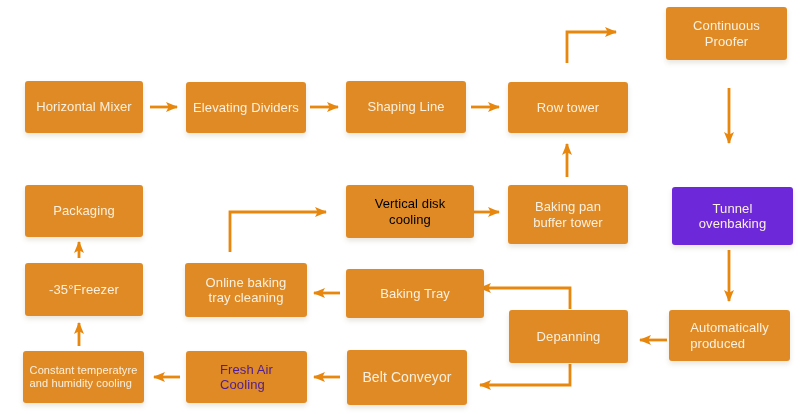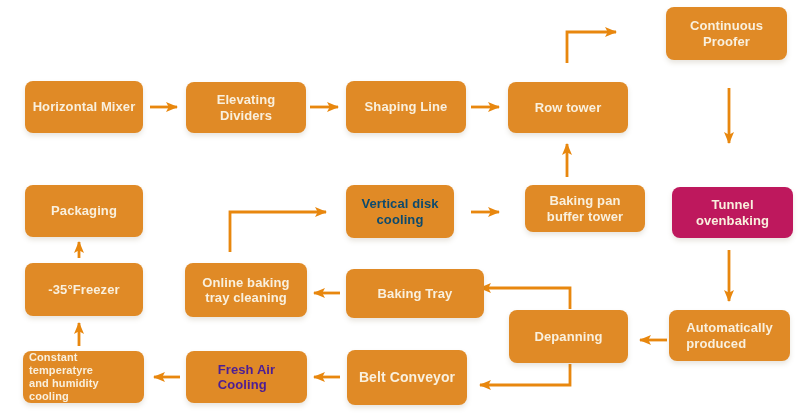--- a/index.html
+++ b/index.html
@@ -19,31 +19,30 @@
     position: absolute;
     left: 0;
     top: 0;
     width: 800px;
     height: 414px;
     pointer-events: none;
   }
   .node {
     position: absolute;
     box-sizing: border-box;
-    border-radius: 8px;
+    border-radius: 3px;
     display: flex;
     align-items: center;
     justify-content: center;
     text-align: center;
     font-size: 13px;
     line-height: 1.18;
     letter-spacing: 0.1px;
     box-shadow: 0 3px 5px rgba(130, 110, 80, 0.18);
     padding: 2px 6px;
-    font-weight: bold;
   }
   .node .label {
     width: 100%;
   }
   .node.align-left .label {
     text-align: left;
     width: auto;
   }
 </style>
 </head>
@@ -88,27 +87,27 @@
     </div>
     <div class="node" style="left: 508px; top: 82px; width: 120px; height: 51px; background: rgb(224, 138, 38); color: rgb(249, 240, 222);">
       <div class="label">Row tower</div>
     </div>
     <div class="node" style="left: 666px; top: 7px; width: 121px; height: 53px; background: rgb(224, 138, 38); color: rgb(249, 240, 222);">
       <div class="label">Continuous<br>Proofer</div>
     </div>
     <div class="node" style="left: 25px; top: 185px; width: 118px; height: 52px; background: rgb(224, 138, 38); color: rgb(249, 240, 222);">
       <div class="label">Packaging</div>
     </div>
-    <div class="node" style="left: 346px; top: 185px; width: 108px; height: 53px; background: rgb(224, 138, 38); color: #0c4a6e;">
+    <div class="node" style="left: 346px; top: 185px; width: 128px; height: 53px; background: rgb(224, 138, 38); color: #000000;">
       <div class="label">Vertical disk<br>cooling</div>
     </div>
-    <div class="node" style="left: 508px; top: 185px; width: 120px; height: 47px; background: rgb(224, 138, 38); color: rgb(249, 240, 222); margin-left: 17px;">
+    <div class="node" style="left: 508px; top: 185px; width: 120px; height: 59px; background: rgb(224, 138, 38); color: rgb(249, 240, 222);">
       <div class="label">Baking pan<br>buffer tower</div>
     </div>
-    <div class="node" style="left: 672px; top: 187px; width: 121px; height: 51px; background: #be185d; color: rgb(249, 240, 222);">
+    <div class="node" style="left: 672px; top: 187px; width: 121px; height: 58px; background: #6d28d9; color: rgb(249, 240, 222);">
       <div class="label">Tunnel<br>ovenbaking</div>
     </div>
     <div class="node" style="left: 25px; top: 263px; width: 118px; height: 53px; background: rgb(224, 138, 38); color: rgb(249, 240, 222);">
       <div class="label">-35°Freezer</div>
     </div>
     <div class="node" style="left: 185px; top: 263px; width: 122px; height: 54px; background: rgb(224, 138, 38); color: rgb(249, 240, 222);">
       <div class="label">Online baking<br>tray cleaning</div>
     </div>
     <div class="node" style="left: 346px; top: 269px; width: 138px; height: 49px; background: rgb(224, 138, 38); color: rgb(249, 240, 222);">
       <div class="label">Baking Tray</div>

